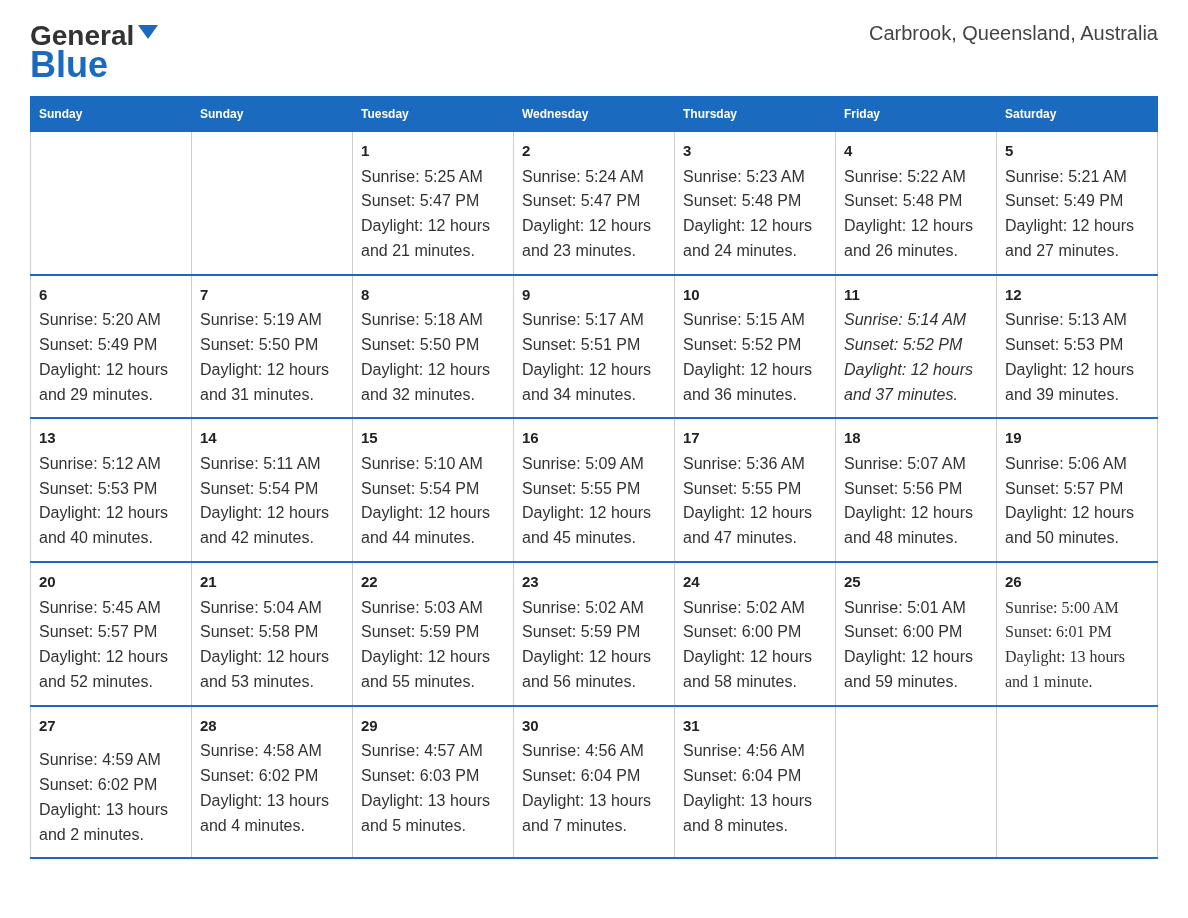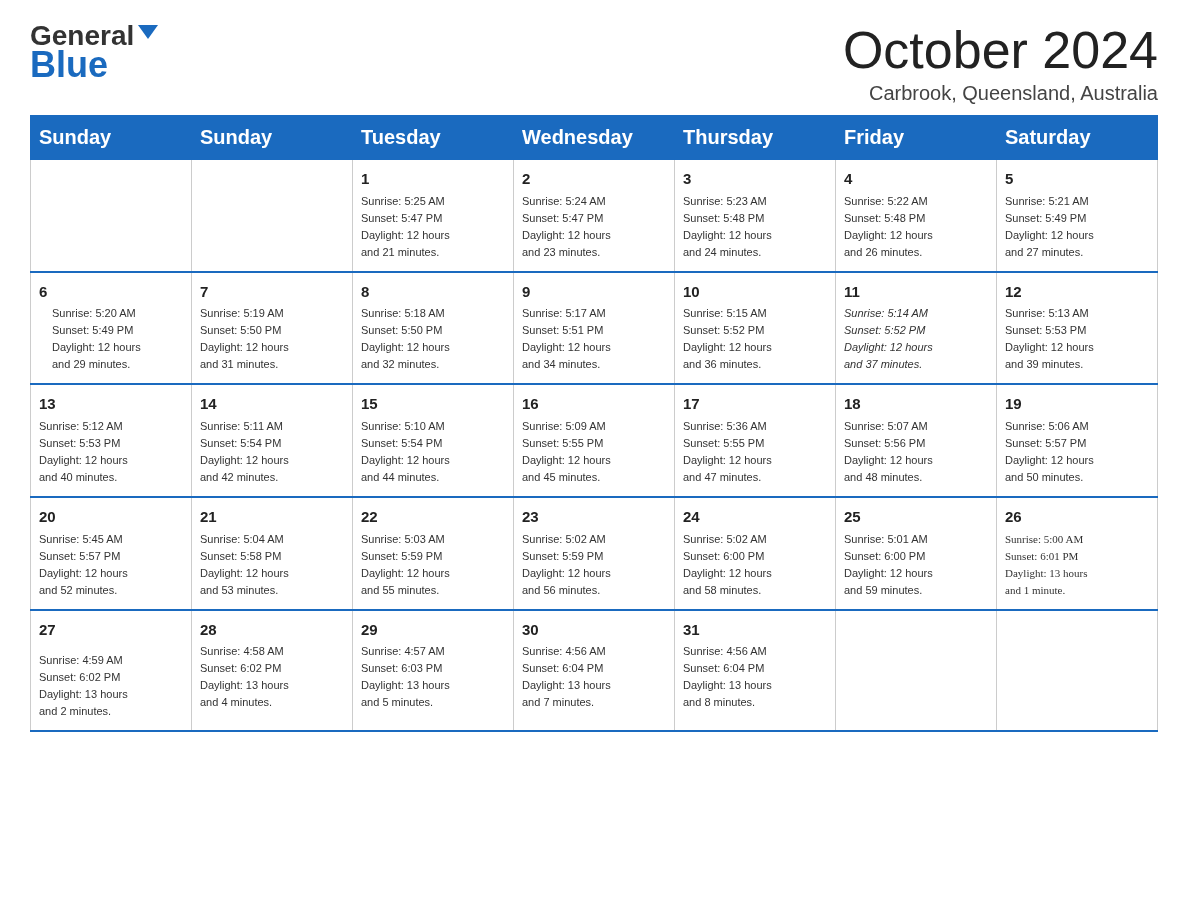--- a/index.html
+++ b/index.html
@@ -59,21 +59,21 @@
       margin-top: 2px;
     }
     .calendar-table {
       width: 100%;
       border-collapse: collapse;
       margin-top: 10px;
     }
     .calendar-table thead tr th {
       background-color: #1a6abf;
       color: #fff;
-      font-size: 20px;
+      font-size: 12px;
       font-weight: bold;
       padding: 10px 8px;
       text-align: left;
       border: 1px solid #1a6abf;
     }
     .calendar-table tbody tr td {
       vertical-align: top;
       padding: 8px 8px 10px 8px;
       border: 1px solid #ccc;
       width: 14.28%;
@@ -83,21 +83,21 @@
       line-height: 1.5;
     }
     .calendar-table tbody tr td .day-num {
       font-size: 15px;
       font-weight: bold;
       color: #222;
       display: block;
       margin-bottom: 2px;
     }
     .calendar-table tbody tr td .day-info {
-      font-size: 11px;
+      font-size: 16px;
       color: #333;
       line-height: 1.55;
     }
     .calendar-table tbody tr {
       border-bottom: 2px solid #1a6abf;
     }
     .empty-cell {
       background: #fff;
     }
   </style>
@@ -106,21 +106,20 @@
 
 <div class="header-row">
   <div class="logo">
     <div style="display:flex;align-items:center;">
       <span class="logo-text-general">General</span>
       <span class="logo-triangle"></span>
     </div>
     <span class="logo-text-blue">Blue</span>
   </div>
   <div class="title-block">
-    <div class="calendar-title">October 2024</div>
     <div class="calendar-subtitle">Carbrook, Queensland, Australia</div>
   </div>
 </div>
 
 <table class="calendar-table">
   <thead>
     <tr>
     <th>Sunday</th>
         <th>Sunday</th>
         <th>Tuesday</th>
@@ -166,21 +165,21 @@
           <span class="day-num">5</span>
           <div class="day-info" style="white-space: pre-line;">Sunrise: 5:21 AM
 Sunset: 5:49 PM
 Daylight: 12 hours
 and 27 minutes.</div>
         </td>
       </tr>
       <tr>
         <td>
           <span class="day-num">6</span>
-          <div class="day-info" style="white-space: pre-line; margin-left: 13px;">Sunrise: 5:20 AM
+          <div class="day-info" style="white-space: pre-line;">Sunrise: 5:20 AM
 Sunset: 5:49 PM
 Daylight: 12 hours
 and 29 minutes.</div>
         </td>
         <td>
           <span class="day-num">7</span>
           <div class="day-info" style="white-space: pre-line;">Sunrise: 5:19 AM
 Sunset: 5:50 PM
 Daylight: 12 hours
 and 31 minutes.</div>

